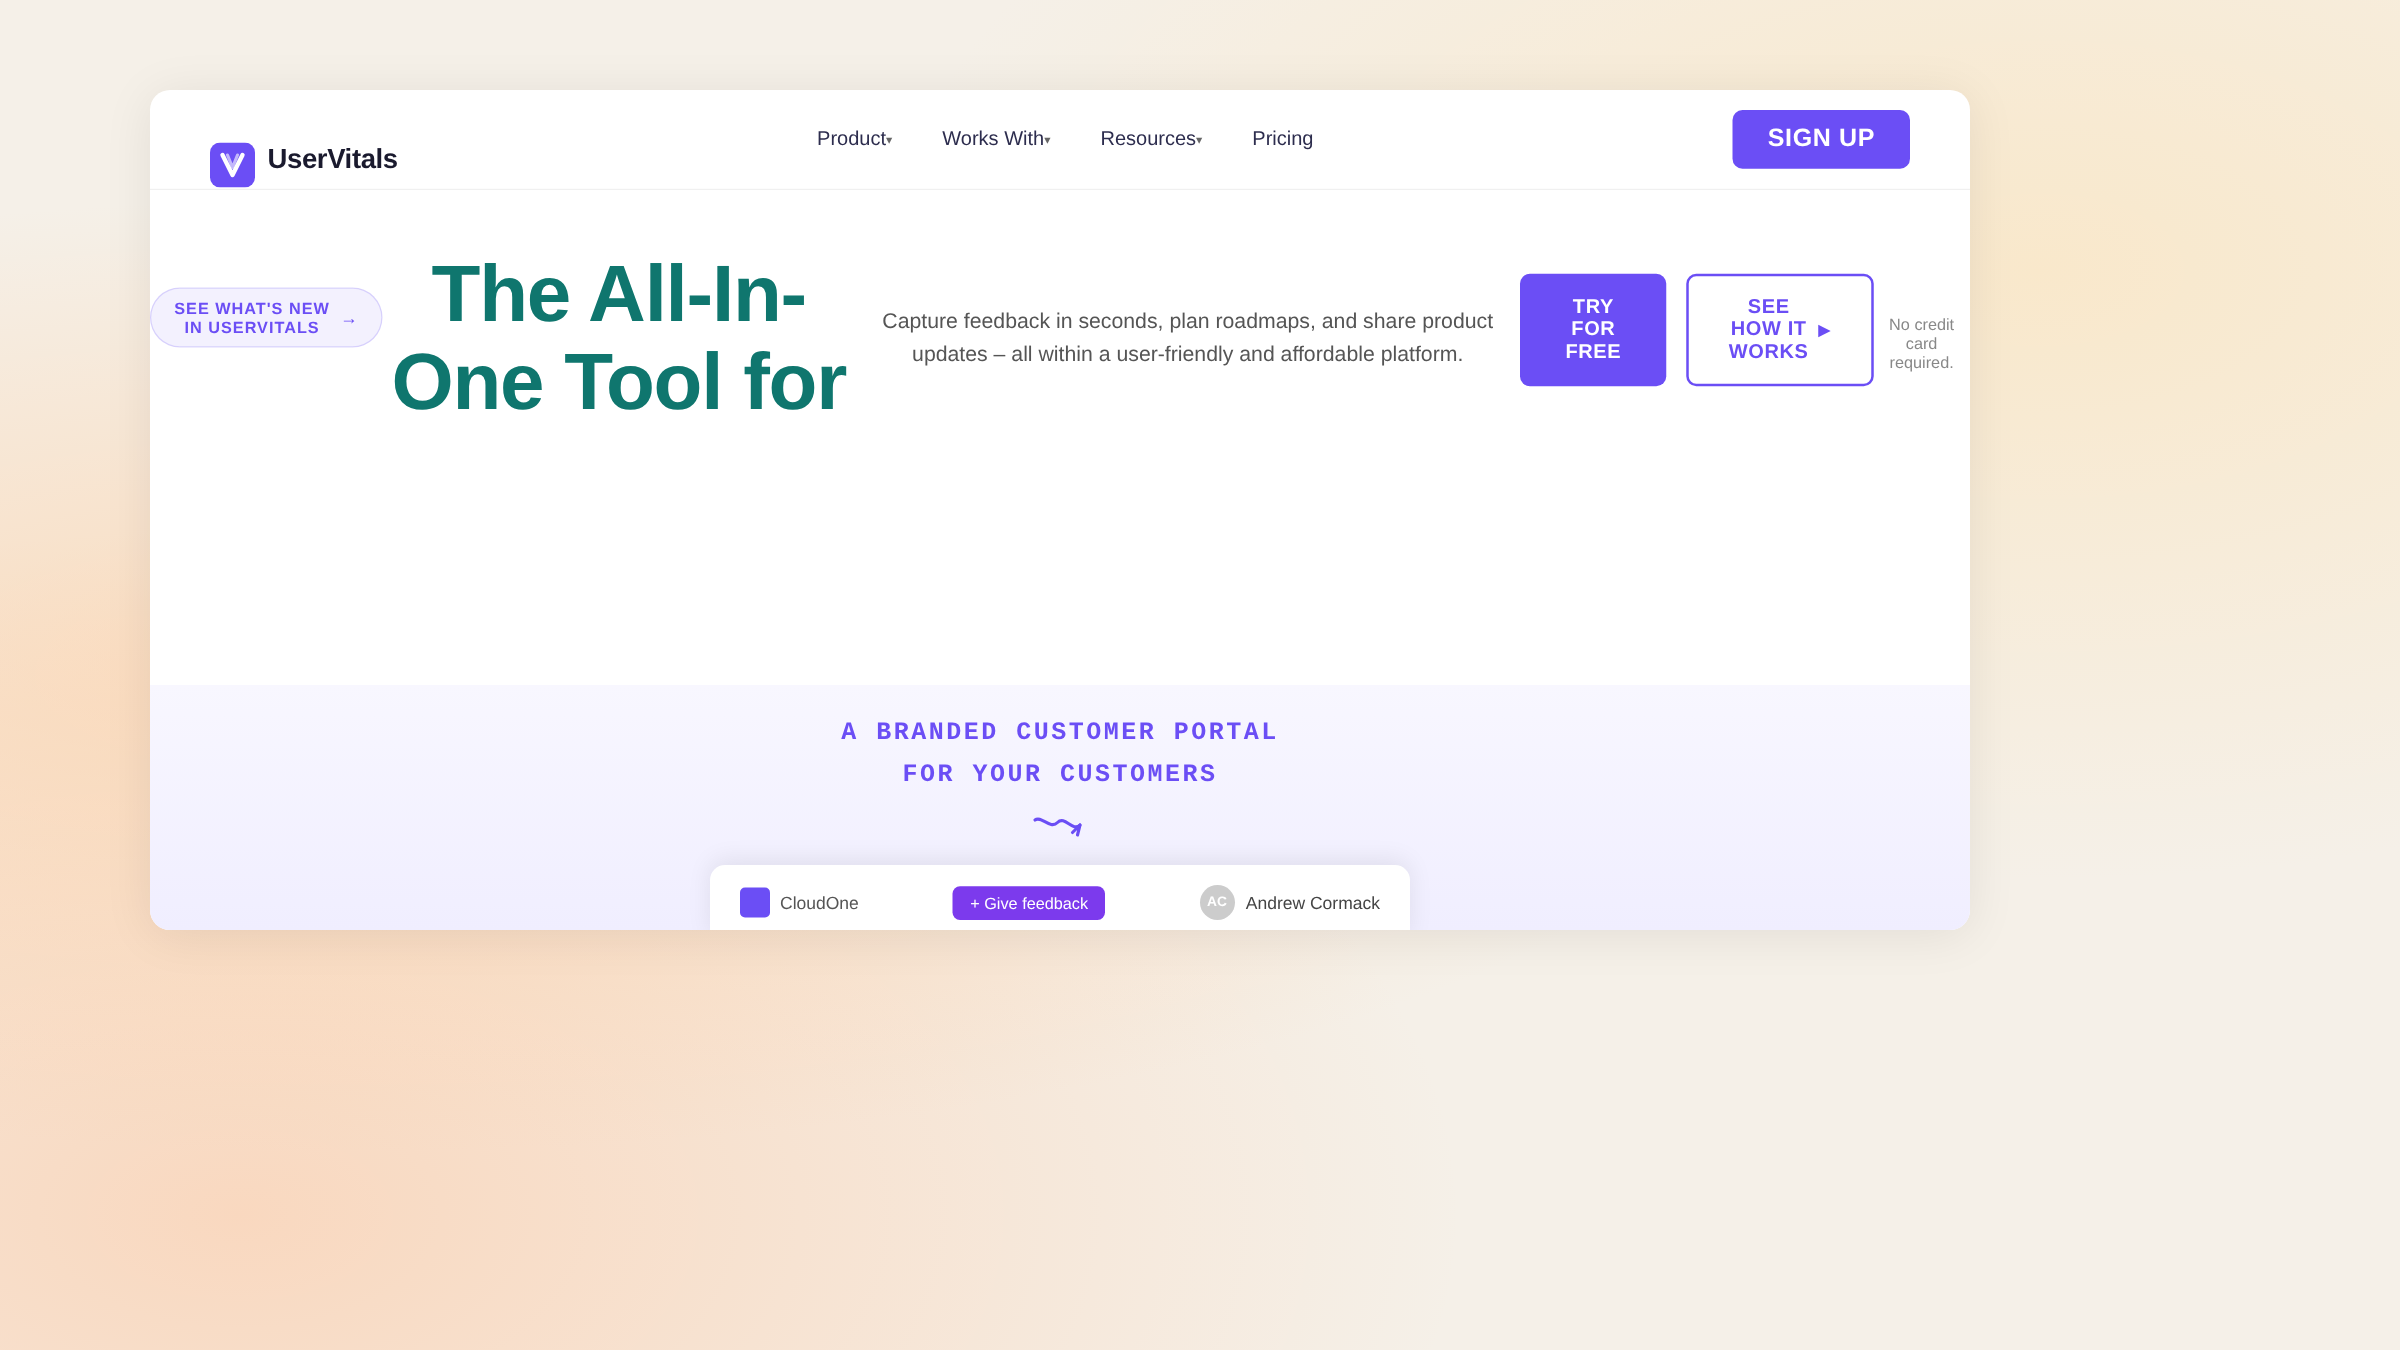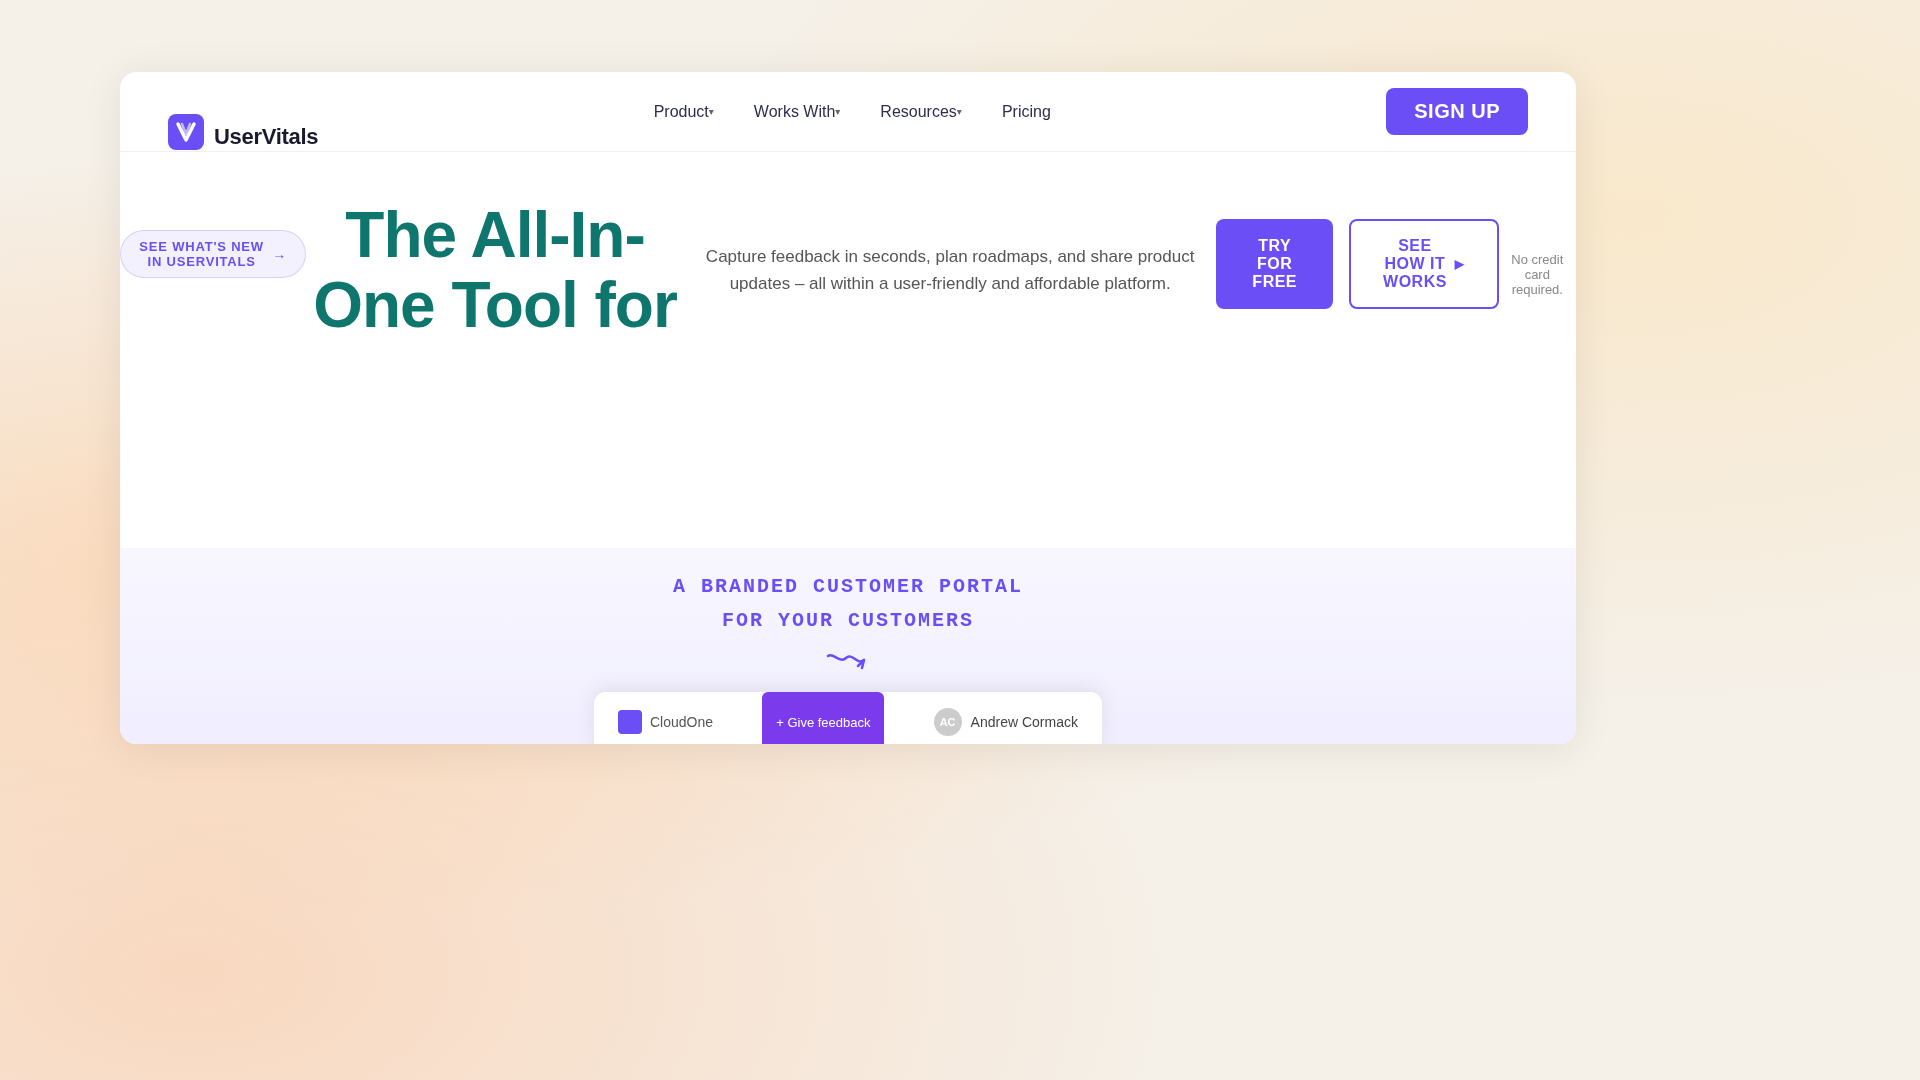--- a/index.html
+++ b/index.html
@@ -43,21 +43,21 @@
       display: flex;
       align-items: center;
       justify-content: space-between;
       padding: 0 48px;
       height: 80px;
       border-bottom: 1px solid rgba(0,0,0,0.06);
     }
 
     .logo {
       display: flex;
-      align-items: flex-end;
+      align-items: flex-start;
       gap: 10px;
       text-decoration: none;
       margin-top: 40px;
     }
 
     .logo-icon {
       width: 36px;
       height: 36px;
     }
 
@@ -233,26 +233,27 @@
     .squiggle {
       margin-top: 8px;
     }
 
     
     .app-preview {
       position: absolute;
       bottom: -8px;
       left: 50%;
       transform: translateX(-50%);
-      width: 508px;
+      width: 560px;
       height: 60px;
       background: white;
       border-radius: 12px 12px 0 0;
       box-shadow: 0 -4px 20px rgba(0,0,0,0.08);
       display: flex;
+      align-items: center;
       justify-content: space-between;
       padding: 0 24px;
     }
 
     .app-brand {
       display: flex;
       align-items: center;
       gap: 8px;
       color: #555;
       font-size: 14px;

